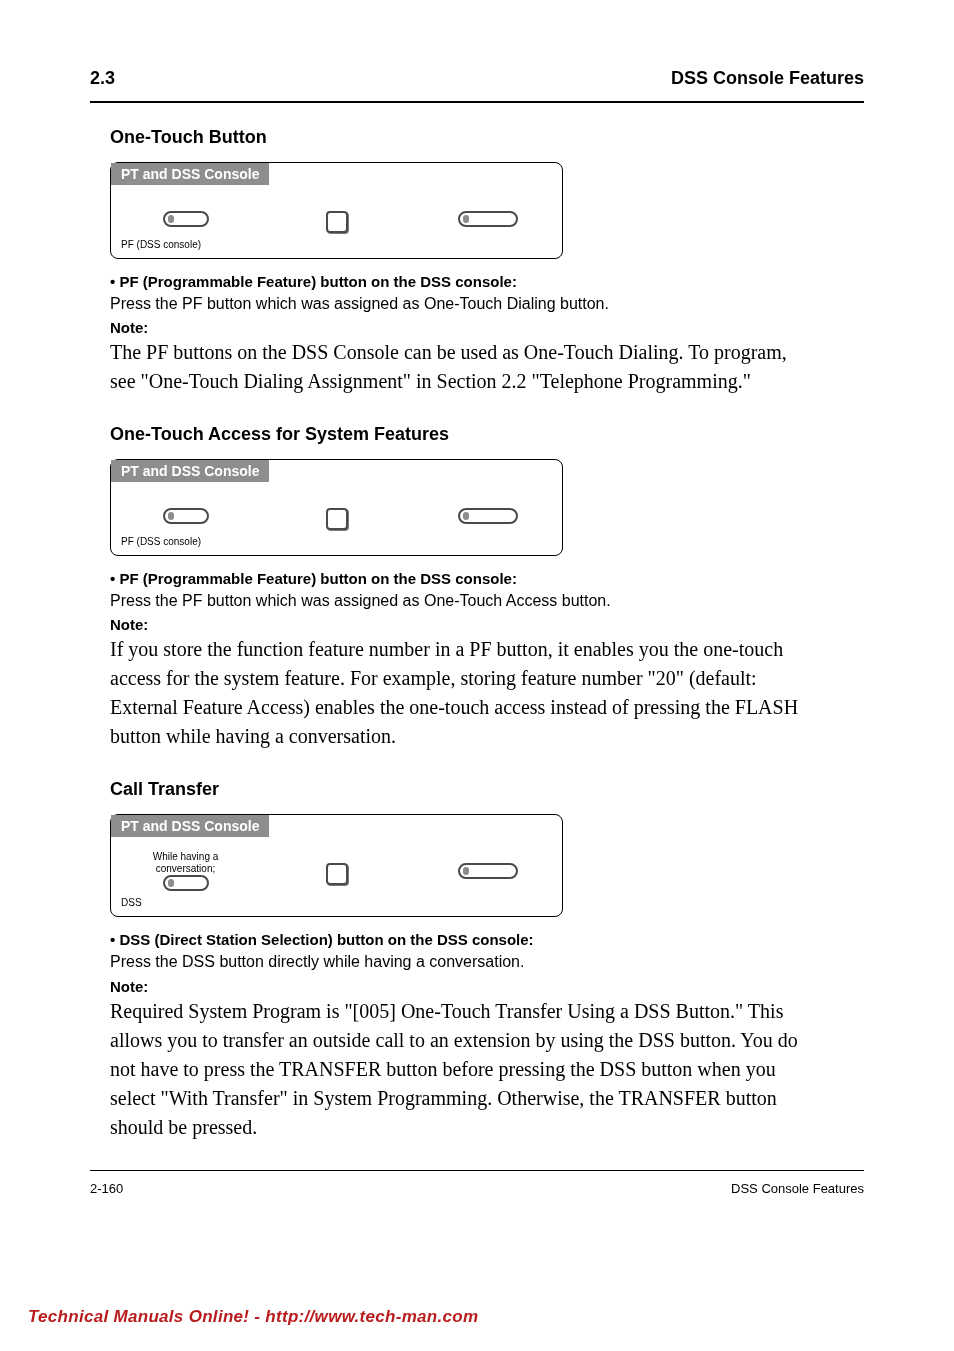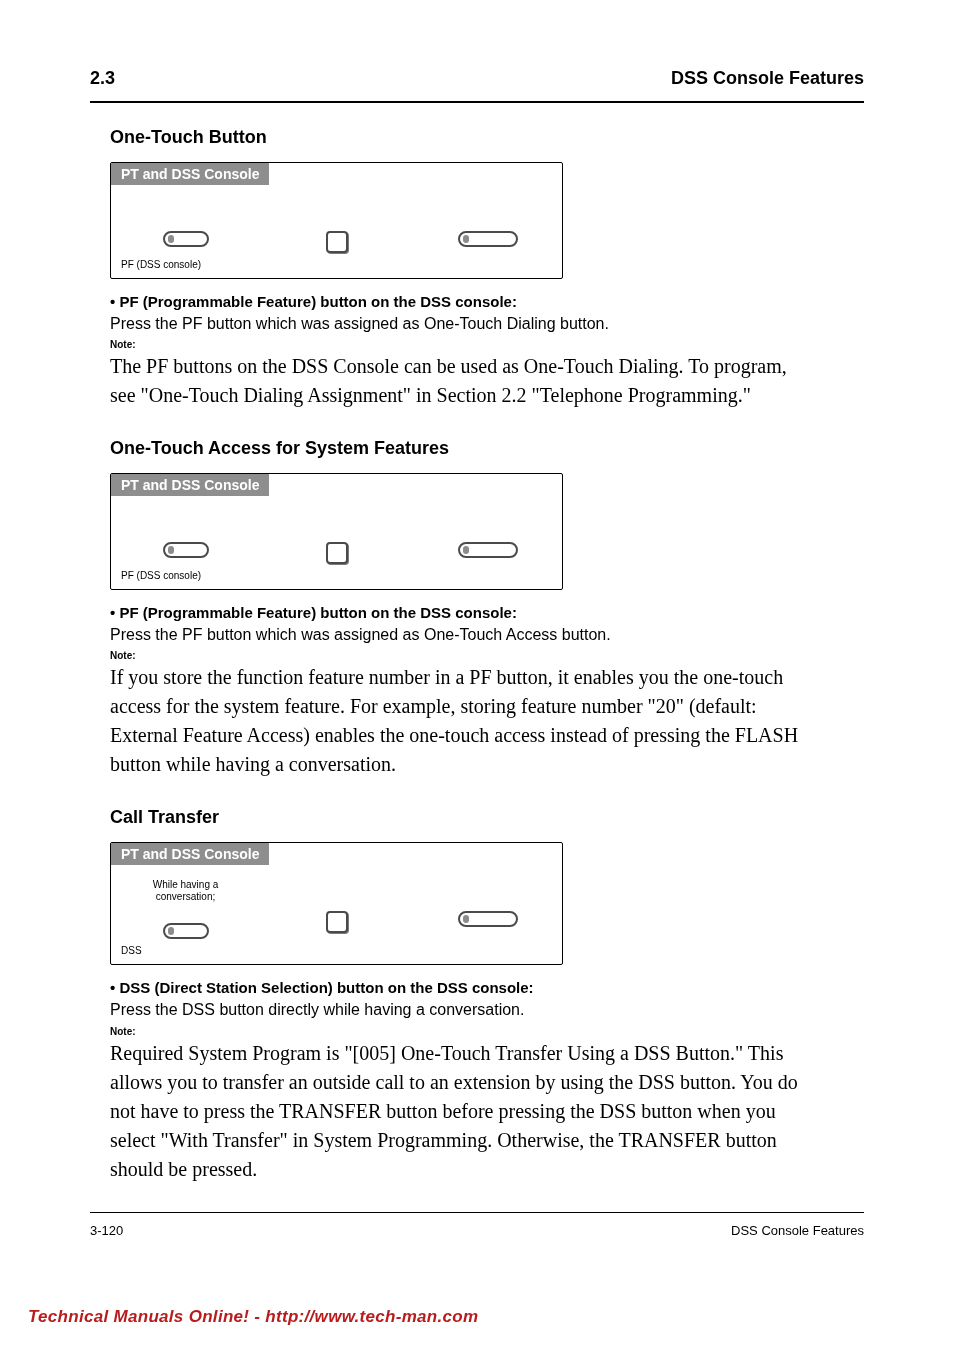--- a/index.html
+++ b/index.html
@@ -4,36 +4,36 @@
 <style>
   * { box-sizing: border-box; margin: 0; padding: 0; }
   html, body { width: 954px; height: 1351px; background: #fff; font-family: Arial, Helvetica, sans-serif; color: #000; }
   .page { position: relative; width: 954px; height: 1351px; padding: 68px 90px 28px 90px; }
   .header-row { display: flex; justify-content: space-between; align-items: baseline; margin-bottom: 12px; }
   .chapter-num { font-size: 18px; font-weight: bold; }
   .chapter-sub { font-size: 18px; font-weight: bold; }
   .hr-top { border: none; border-top: 2px solid #000; margin-bottom: 24px; }
   .section { margin-bottom: 28px; }
   .sec-title { font-size: 18px; font-weight: bold; margin-bottom: 14px; padding-left: 20px; }
-  .step-box { border: 1px solid #000; border-radius: 2px; width: 453px; margin-left: 20px; }
+  .step-box { border: 1px solid #000; border-radius: 8px; width: 453px; margin-left: 20px; }
   .step-head { display:flex; align-items:center; }
   .step-tag { background: #8e8e8e; color: #fff; font-weight: bold; font-size: 14px; padding: 4px 10px; min-width:143px; height:22px; display:flex; align-items:center; }
   .step-body { padding: 14px 16px 4px 16px; display: flex; gap: 34px; align-items: flex-start; }
-  .col { display: flex; flex-direction: column; align-items: center; gap: 20px; width: 120px; }
+  .col { display: flex; flex-direction: column; align-items: center; gap: 0; width: 120px; }
   .col.wide { width: 120px; }
   .col .lbl { font-size: 10px; text-align: center; line-height: 1.2; min-height: 12px; }
   .pill { width: 46px; height: 16px; border: 2px solid #4a4a4a; border-radius: 8px; position: relative; background:#fff; }
   .pill::before { content:""; position:absolute; left:3px; top:2px; width:6px; height:8px; background:#8c8c8c; border-radius:3px; }
   .pill.wide { width: 60px; }
   .square { width: 22px; height: 22px; border: 2px solid #4a4a4a; border-radius: 4px; box-shadow: 1px 1px 0 #7a7a7a; background:#fff; }
   .step-foot { font-size: 10px; padding: 2px 10px 8px 10px; display:flex; justify-content:space-between; }
   .desc-block { margin: 14px 0 0 20px; width: 700px; }
   .desc-block .lead { font-size: 15px; font-weight: bold; }
   .desc-block .txt { font-size: 16px; line-height: 1.45; margin-top: 2px; }
-  .desc-block .note-title { font-size: 10px; font-weight: bold; margin-top: 4px; }
+  .desc-block .note-title { font-size: 15px; font-weight: bold; margin-top: 4px; }
   .desc-block .note-body { font-size: 20px; line-height: 1.45; margin-top: 2px; font-family: Liberation Serif, serif; }
   .hr-bot { border: none; border-top: 1px solid #000; margin-top: 10px; }
   .footer-row { display: flex; justify-content: space-between; font-size: 13px; margin-top: 10px; }
   .watermark { position: absolute; left: 28px; bottom: 24px; font-family: Verdana, Arial, sans-serif; font-size: 17px; font-weight: bold; font-style: italic; color: #b91c1c; letter-spacing: 0.3px; }
 </style>
 </head>
 <body>
 
 <div class="page">
 
@@ -137,18 +137,18 @@
     <div class="desc-block">
       <div class="lead">•   DSS (Direct Station Selection) button on the DSS console:</div>
       <div class="txt">Press the DSS button directly while having a conversation.</div>
       <div class="note-title">Note:</div>
       <div class="note-body">Required System Program is "[005] One-Touch Transfer Using a DSS Button." This allows you to transfer an outside call to an extension by using the DSS button. You do not have to press the TRANSFER button before pressing the DSS button when you select "With Transfer" in System Programming. Otherwise, the TRANSFER button should be pressed.</div>
     </div>
   </div>
 
   <hr class="hr-bot">
   <div class="footer-row">
-    <span>3-120</span>
+    <span>2-160</span>
     <span>DSS Console Features</span>
   </div>
 
   <div class="watermark">Technical Manuals Online! - http://www.tech-man.com</div>
 </div>
 
 </body></html>

